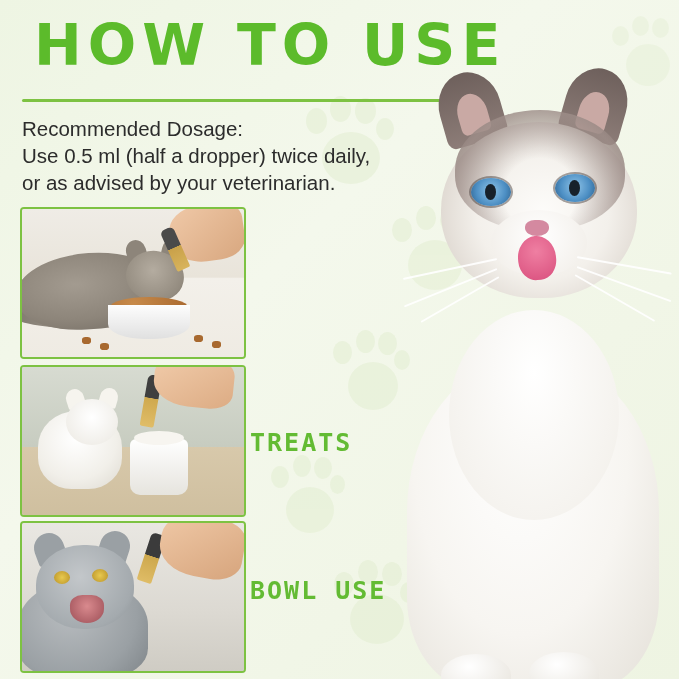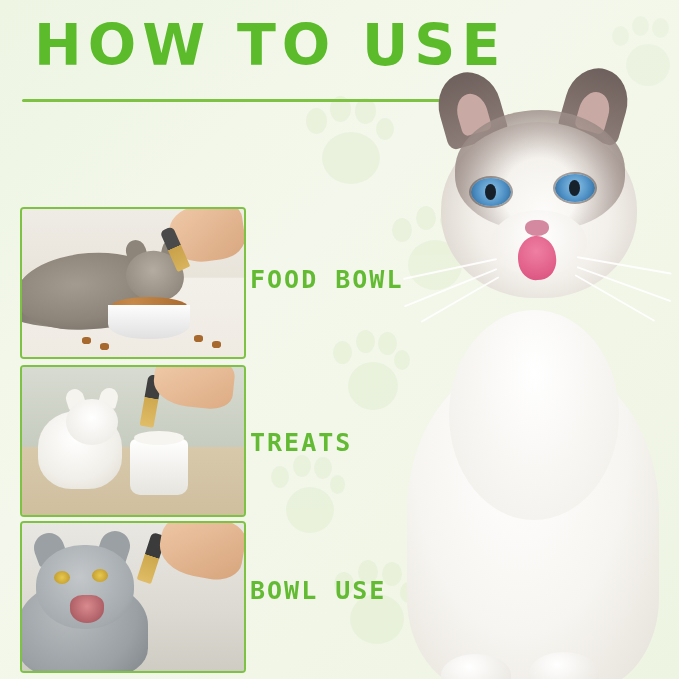--- a/index.html
+++ b/index.html
@@ -408,40 +408,44 @@
   <div class="paw" style="left:610px;top:16px;width:70px;height:80px;opacity:0.4;">
     <div class="pad" style="left:16px;top:28px;width:44px;height:42px;"></div>
     <div class="pad" style="left:2px;top:10px;width:17px;height:20px;"></div>
     <div class="pad" style="left:22px;top:0px;width:17px;height:20px;"></div>
     <div class="pad" style="left:42px;top:2px;width:17px;height:20px;"></div>
   </div>
 
   <div id="title">HOW TO USE</div>
   <div id="title-rule"></div>
 
+  <div id="dosage">
+    <div>Recommended Dosage:</div>
+    <div>Use 0.5 ml (half a dropper) twice daily,</div>
+    <div>or as advised by your veterinarian.</div>
+  </div>
 
   <div class="card" id="card-0">
     <div class="photo">
       <div class="bg1"></div>
       <div class="cat1-tail"></div>
       <div class="cat1-body"></div>
       <div class="cat1-ear l"></div>
       <div class="cat1-ear r"></div>
       <div class="cat1-head"></div>
       <div class="cat1-food"></div>
       <div class="cat1-bowl"></div>
       <div class="kibble" style="left:60px;top:128px;"></div>
       <div class="kibble" style="left:78px;top:134px;"></div>
       <div class="kibble" style="left:172px;top:126px;"></div>
       <div class="kibble" style="left:190px;top:132px;"></div>
       <div class="hand1"></div>
       <div class="dropper1"></div>
     </div>
   </div>
-  <div class="label" id="label-0">FOOD BOWL</div>
 
   <div class="card" id="card-1">
     <div class="photo">
       <div class="bg2"></div>
       <div class="wall2"></div>
       <div class="cat2-body"></div>
       <div class="cat2-ear l"></div>
       <div class="cat2-ear r"></div>
       <div class="cat2-head"></div>
       <div class="fountain"></div>

